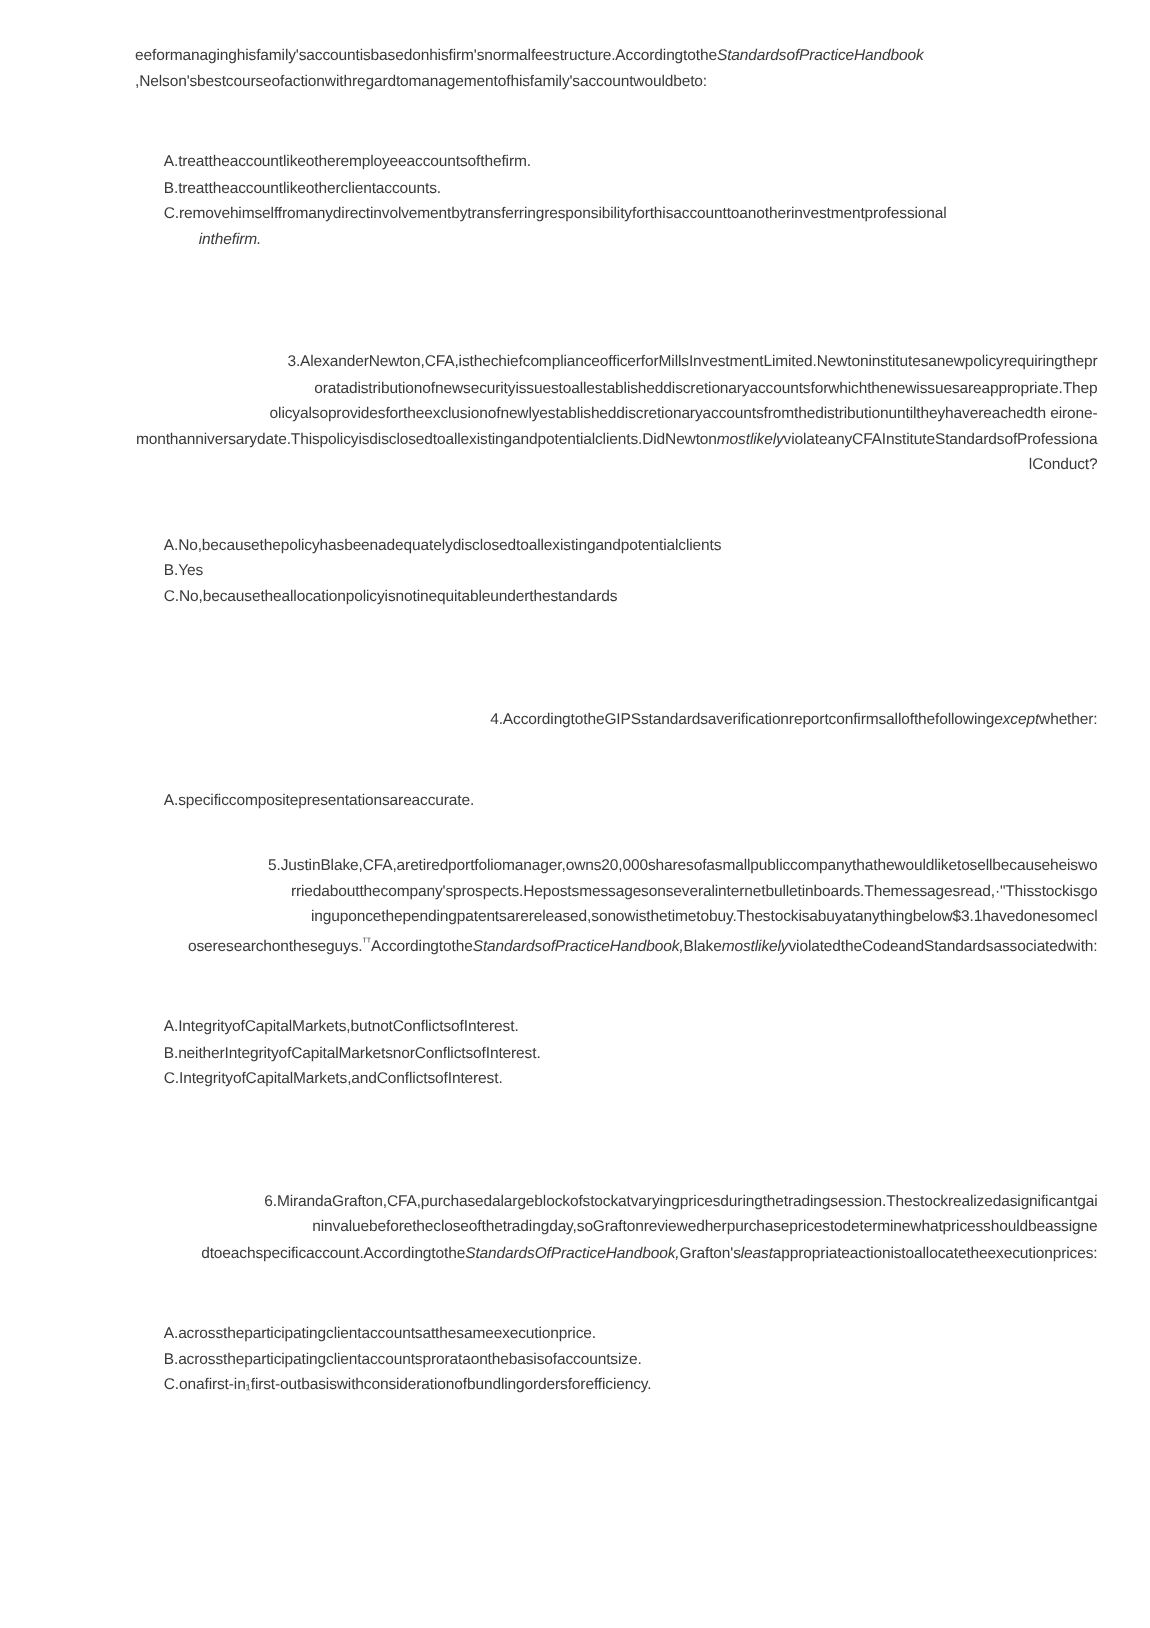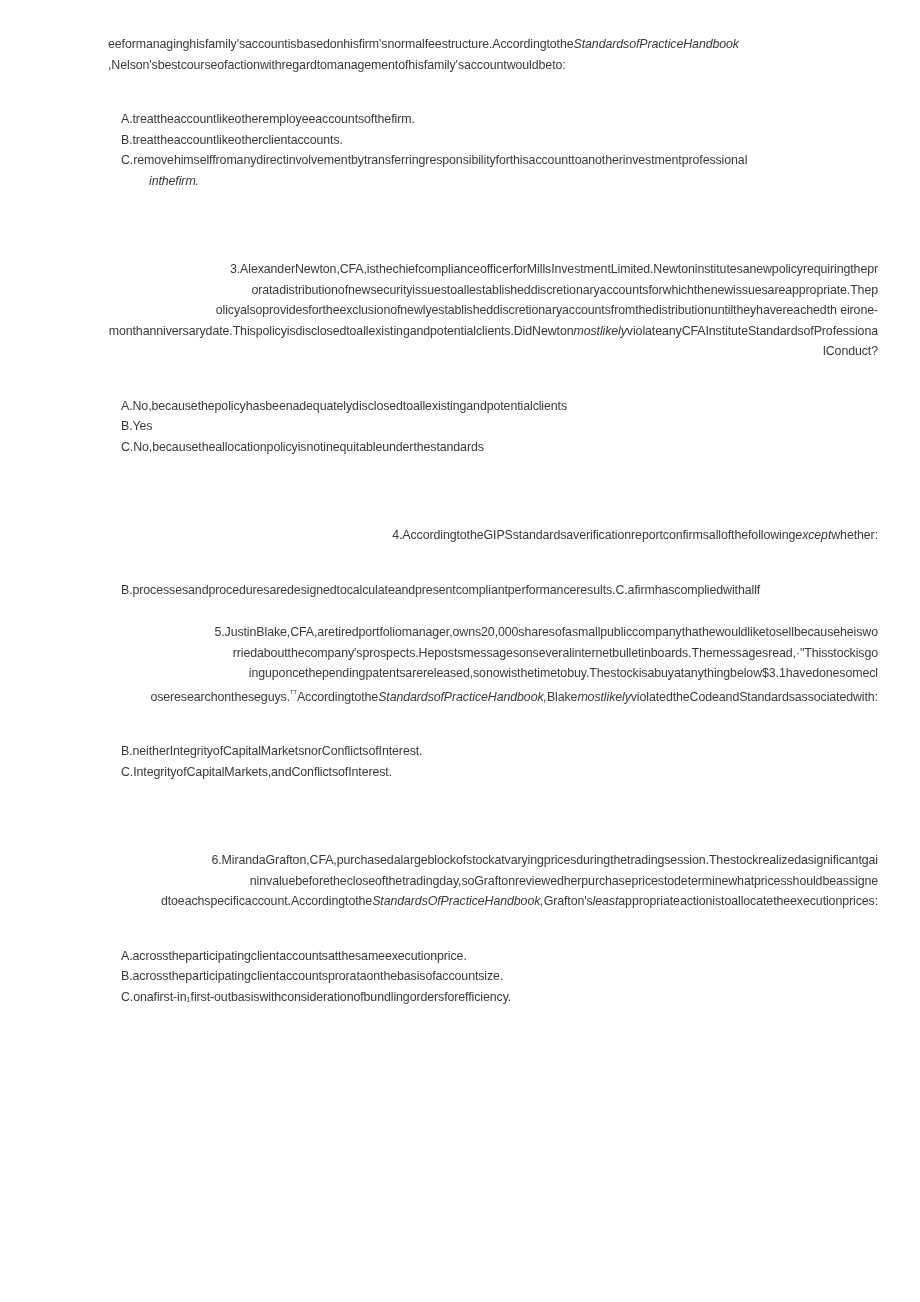--- a/index.html
+++ b/index.html
@@ -50,21 +50,21 @@
   .cont {
     font-size: 12.4px;
     line-height: 20.5px;
     padding-left: 108px;
     padding-right: 42px;
     margin: 0;
     letter-spacing: -0.1px;
     word-break: break-word;
   }
   .options {
-    margin: 8px;
+    margin: 18px;
     padding: 0 22px 0 113px;
     list-style: none;
     font-size: 12.4px;
     line-height: 20.5px;
     letter-spacing: -0.1px;
   }
   .options li {
     padding-left: 16px;
     text-indent: -16px;
     word-break: break-word;
@@ -127,37 +127,38 @@
 
     <div class="gap-lg"></div>
 
     <div class="qstem" style="padding-left:112px;">
       <span class="hang"><span>4.AccordingtotheGIPSstandardsaverificationreportconfirmsallofthefollowing</span><em>except</em><span>whether:</span></span>
     </div>
 
     <div class="gap-md"></div>
 
     <ul class="options">
-      <li>B.processesandproceduresaredesignedtocalculateandpresentcompliantperformanceresults.C.afirmhascompliedwithallf</li>
+      <li>A.specificcompositepresentationsareaccurate.</li>
     </ul>
 
     <div class="gap-sm"></div>
 
     <div class="qstem" style="padding-left:54px;">
       <span class="hang">
         <span>5.JustinBlake,CFA,aretiredportfoliomanager,owns20,000sharesofasmallpubliccompanythathewouldliketosellbecauseheiswo</span>
         <span>rriedaboutthecompany'sprospects.Hepostsmessagesonseveralinternetbulletinboards.Themessagesread,·"Thisstockisgo</span>
         <span>inguponcethependingpatentsarereleased,sonowisthetimetobuy.Thestockisabuyatanythingbelow$3.1havedonesomecl</span>
         <span>oseresearchontheseguys.</span><sup class="mark">ᵀᵀ</sup><span>Accordingtothe</span><em>StandardsofPracticeHandbook,</em><span>Blake</span><em>mostlikely</em><span>violatedtheCodeandStandards</span><span>associatedwith:</span>
       </span>
     </div>
 
     <div class="gap-md"></div>
 
     <ul class="options">
+      <li>A.IntegrityofCapitalMarkets,butnotConflictsofInterest.</li>
       <li>B.neitherIntegrityofCapitalMarketsnorConflictsofInterest.</li>
       <li>C.IntegrityofCapitalMarkets,andConflictsofInterest.</li>
     </ul>
 
     <div class="gap-lg"></div>
 
     <div class="qstem" style="padding-left:86px;">
       <span class="hang">
         <span>6.MirandaGrafton,CFA,purchasedalargeblockofstockatvaryingpricesduringthetradingsession.Thestockrealizedasignificantgai</span>
         <span>ninvaluebeforethecloseofthetradingday,soGraftonreviewedherpurchasepricestodeterminewhatpricesshouldbeassigne</span>

